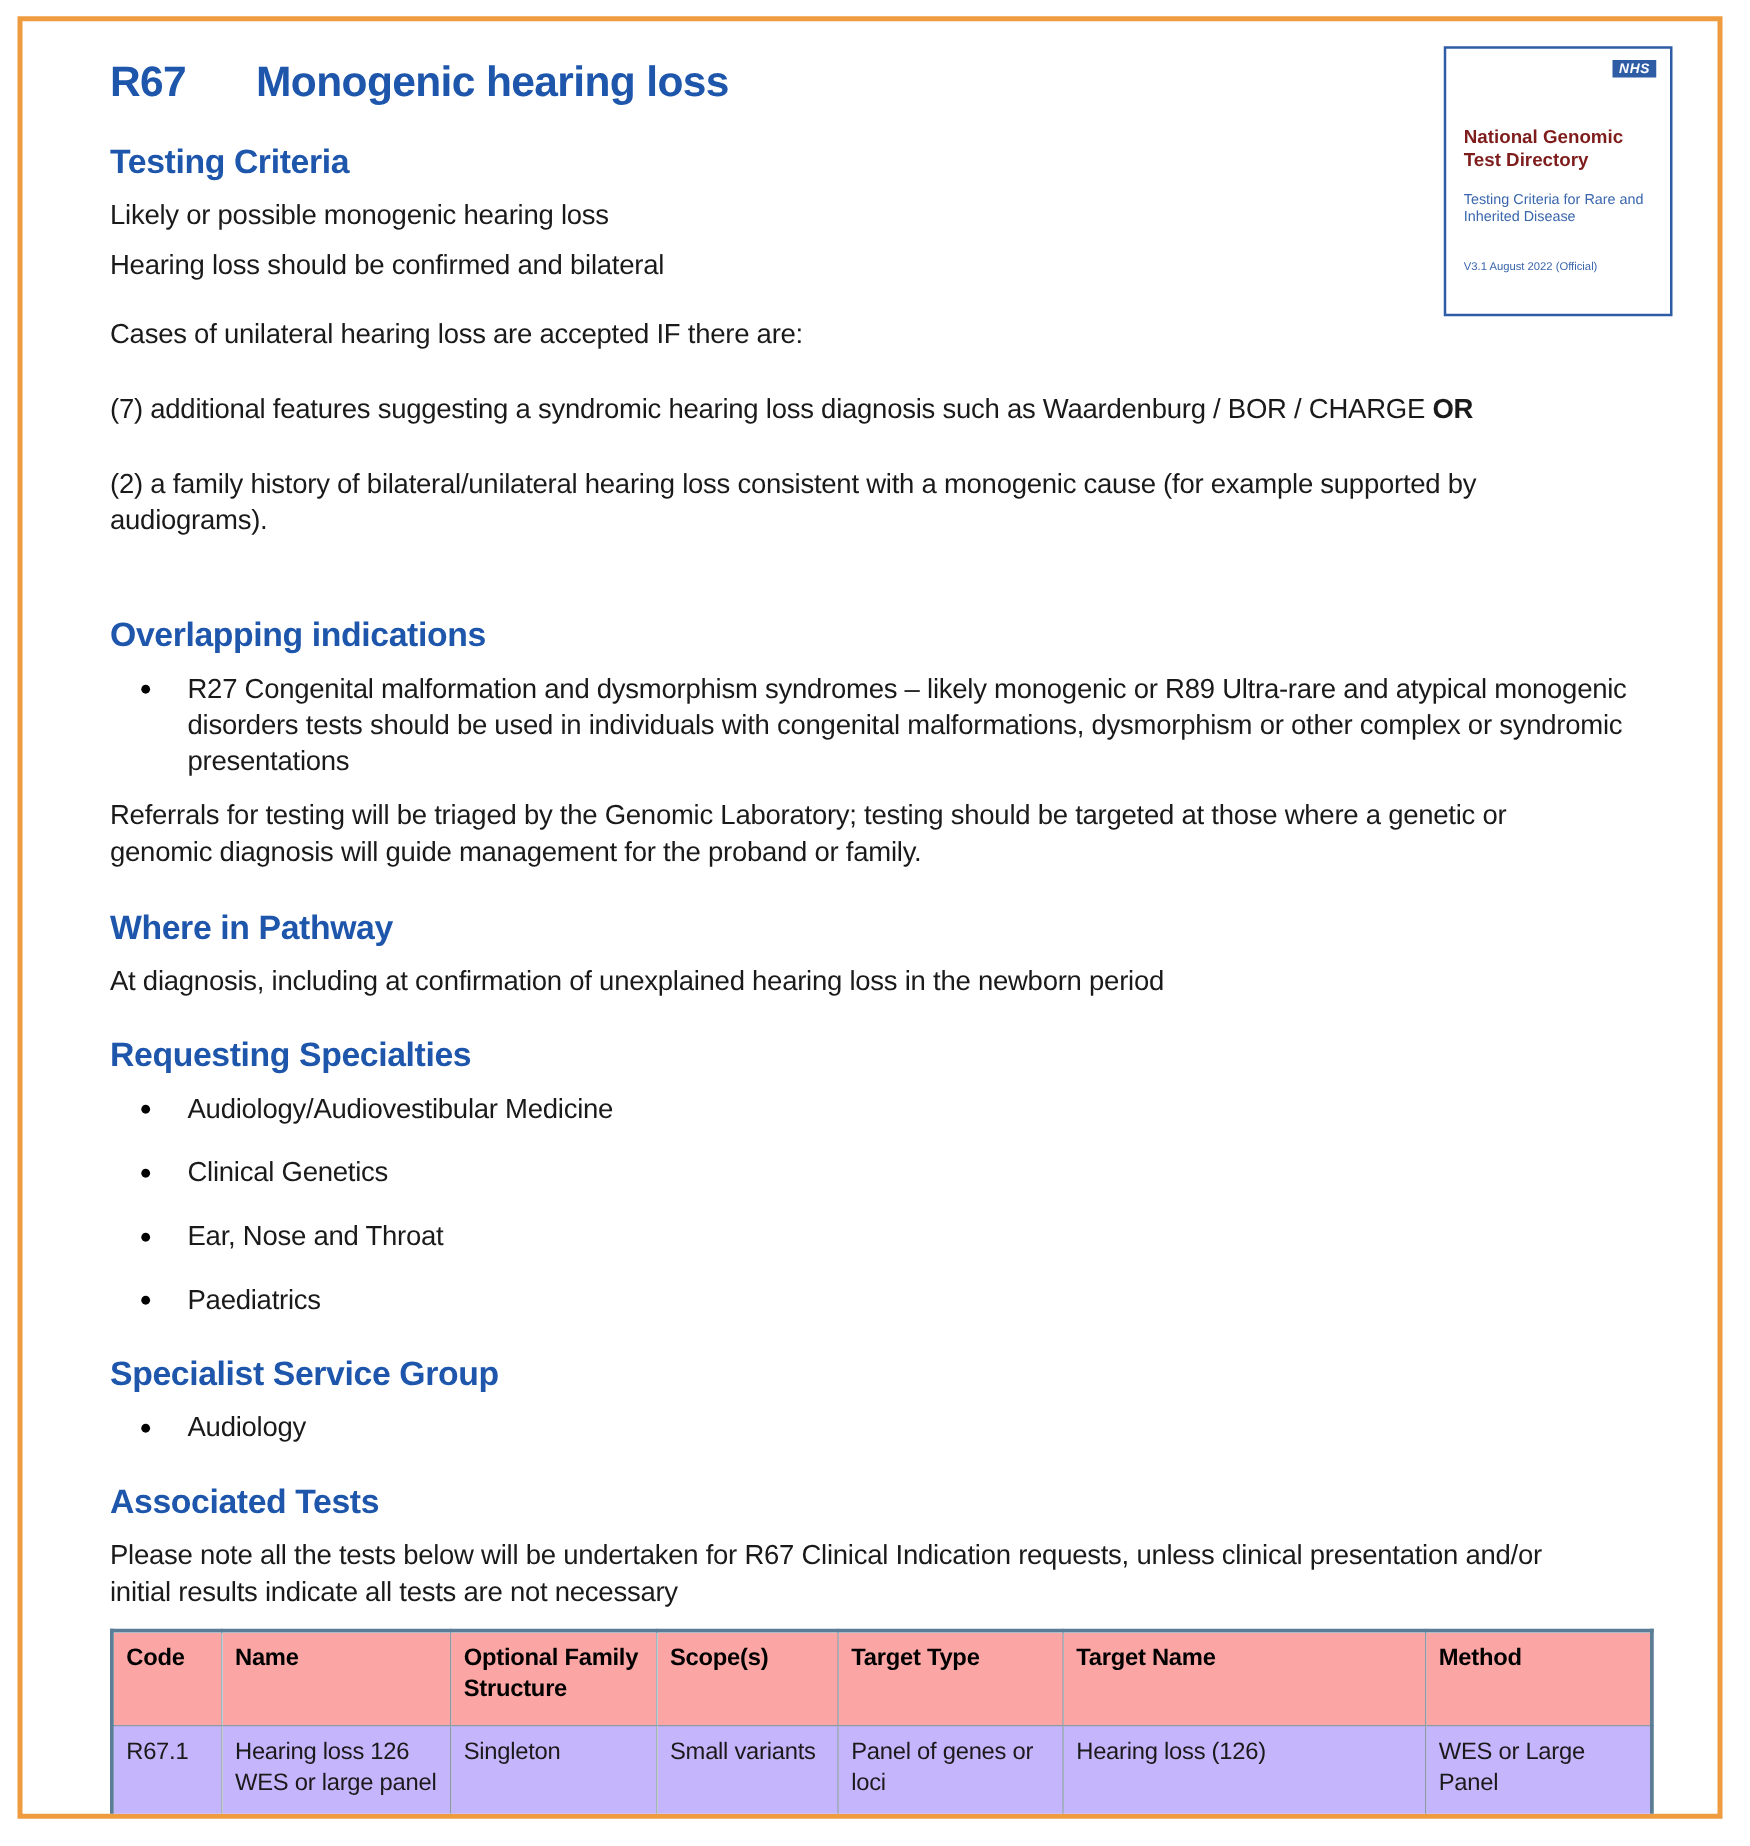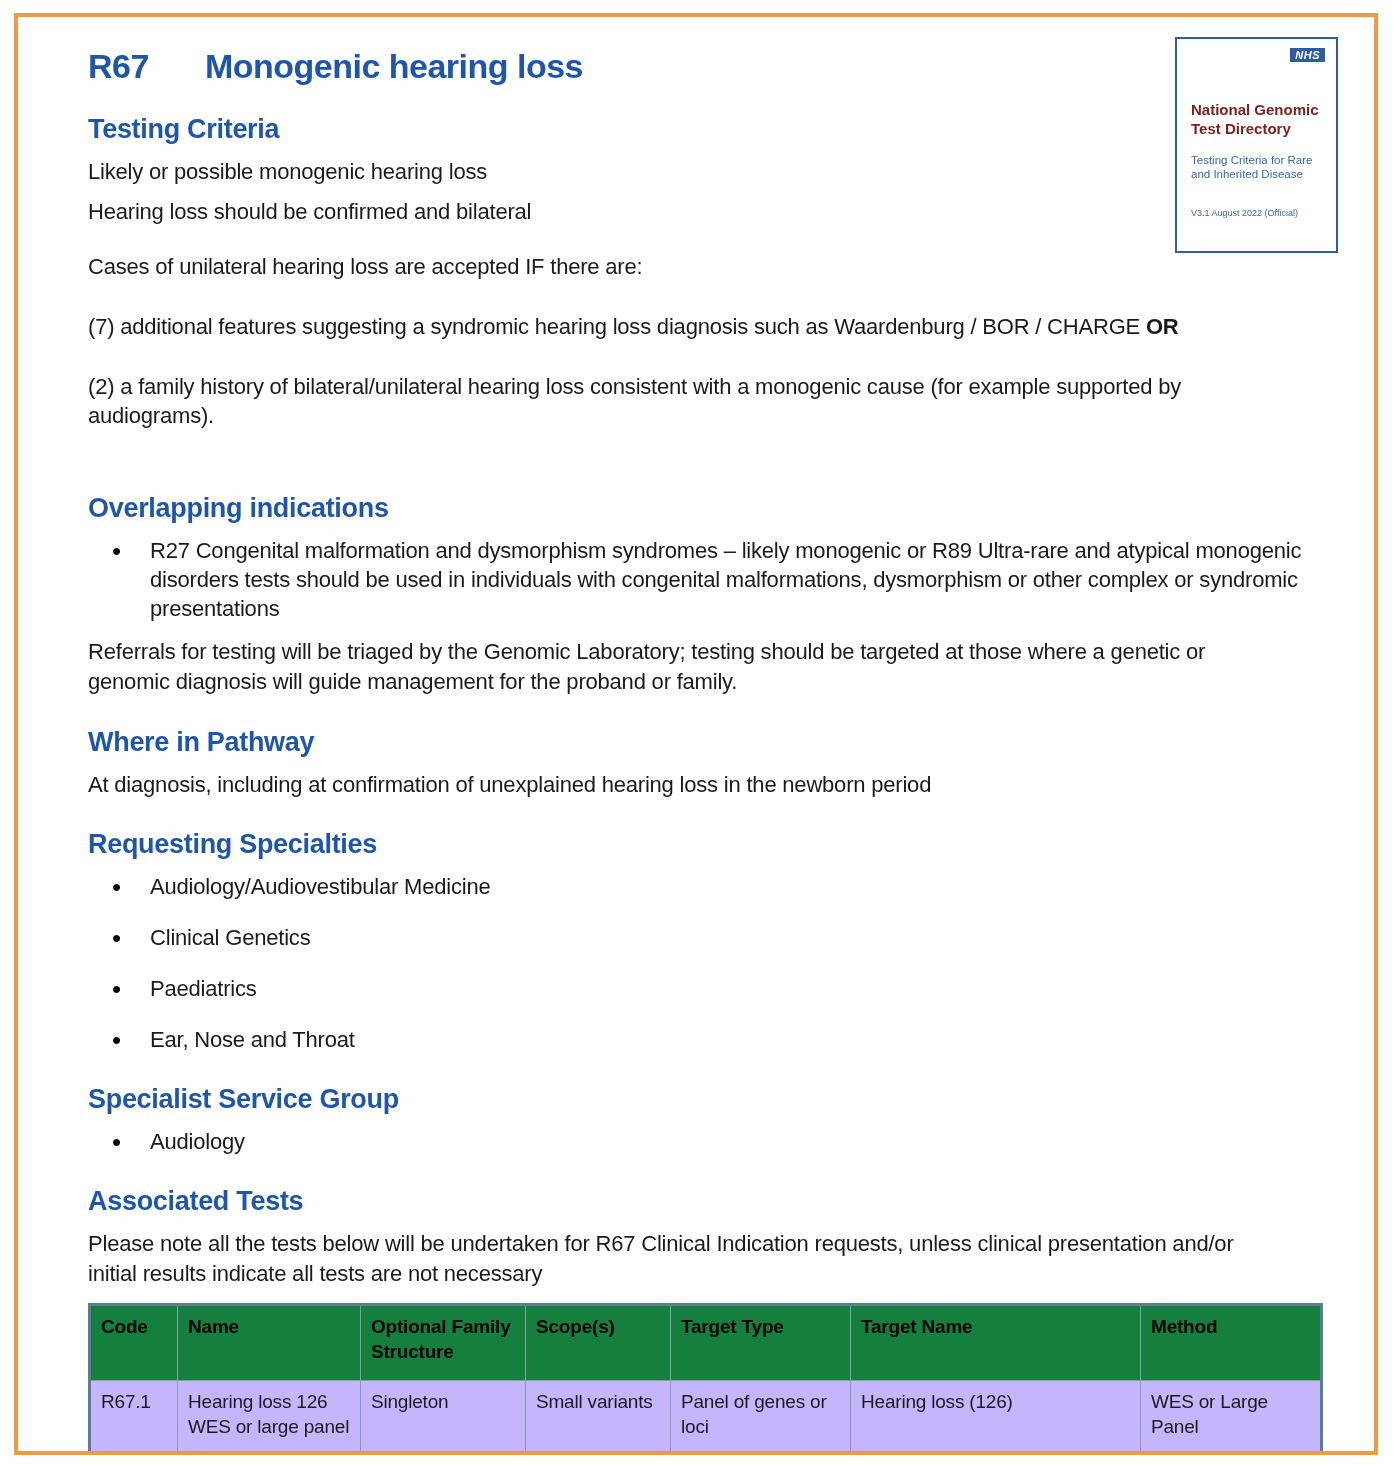--- a/index.html
+++ b/index.html
@@ -82,21 +82,21 @@
     top: -2px;
     font-size: 26px;
     color: #000;
   }
   ul.spread li { margin-bottom: 22px; }
   
   .logo-box {
     position: absolute;
     top: 20px;
     right: 36px;
-    width: 163px;
+    width: 183px;
     height: 216px;
     border: 2px solid #2E5DA6;
     box-sizing: border-box;
     background: #ffffff;
     padding: 10px 14px;
   }
   .nhs-badge {
     position: absolute;
     top: 9px;
     right: 11px;
@@ -139,21 +139,21 @@
   table.tests th, table.tests td {
     border: 1px solid #8a9aa6;
     vertical-align: top;
     text-align: left;
     padding: 9px 10px;
     letter-spacing: -0.2px;
     line-height: 1.3;
     overflow: hidden;
   }
   table.tests th {
-    background: #15803d;
+    background: #fca5a5;
     font-weight: bold;
     color: #000;
     height: 56px;
   }
   table.tests td { height: 56px; background: #c4b5fd; }
 </style>
 </head>
 <body>
 
 <div class="canvas">
@@ -185,22 +185,22 @@
       </ul>
       <p>Referrals for testing will be triaged by the Genomic Laboratory; testing should be targeted at those where a genetic or genomic diagnosis will guide management for the proband or family.</p>
 
       <h2>Where in Pathway</h2>
       <p>At diagnosis, including at confirmation of unexplained hearing loss in the newborn period</p>
 
       <h2>Requesting Specialties</h2>
       <ul class="spread">
         <li>Audiology/Audiovestibular Medicine</li>
         <li>Clinical Genetics</li>
+        <li>Ear, Nose and Throat</li>
         <li>Paediatrics</li>
-        <li>Ear, Nose and Throat</li>
       </ul>
 
       <h2>Specialist Service Group</h2>
       <ul class="spread">
         <li>Audiology</li>
       </ul>
 
       <h2>Associated Tests</h2>
       <p>Please note all the tests below will be undertaken for R67 Clinical Indication requests, unless clinical presentation and/or initial results indicate all tests are not necessary</p>
 

